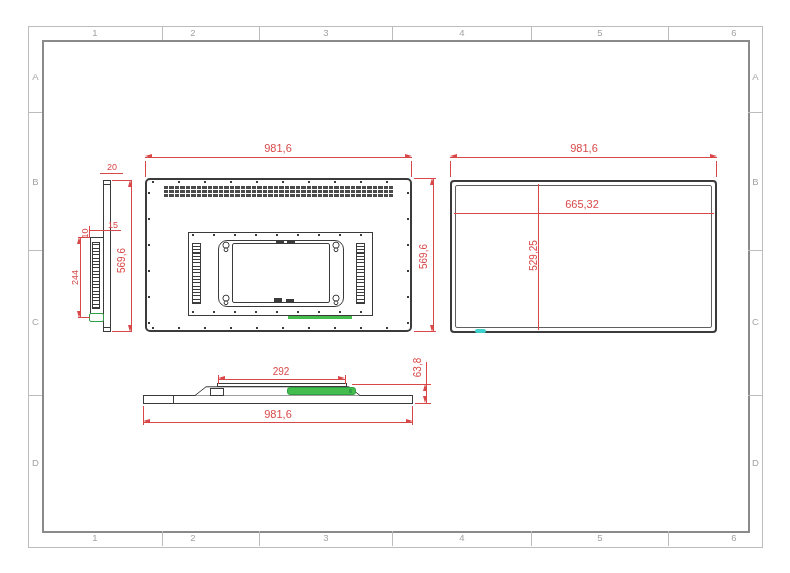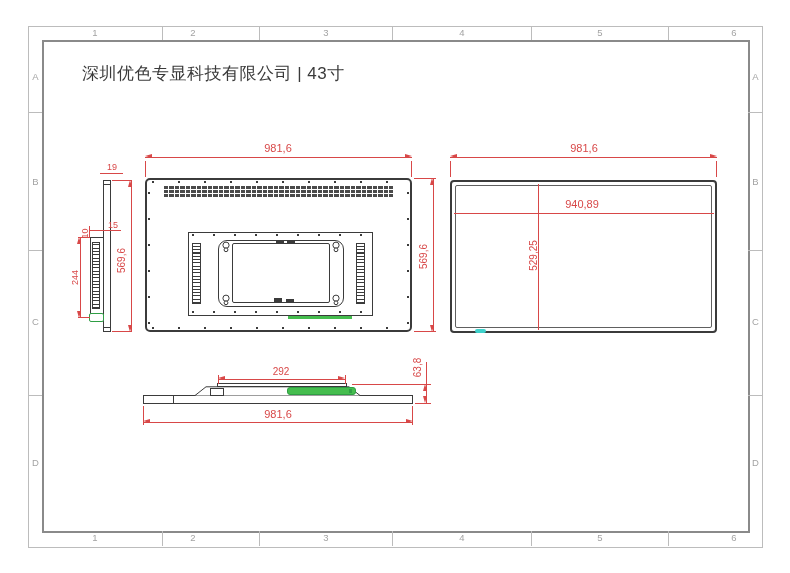--- a/index.html
+++ b/index.html
@@ -90,30 +90,29 @@
   <div class="gl" style="left:29px;top:71px;width:13px;">A</div>
   <div class="gl" style="left:29px;top:176px;width:13px;">B</div>
   <div class="gl" style="left:29px;top:316px;width:13px;">C</div>
   <div class="gl" style="left:29px;top:457px;width:13px;">D</div>
 
   <div class="gl" style="left:749px;top:71px;width:13px;">A</div>
   <div class="gl" style="left:749px;top:176px;width:13px;">B</div>
   <div class="gl" style="left:749px;top:316px;width:13px;">C</div>
   <div class="gl" style="left:749px;top:457px;width:13px;">D</div>
 
-  <div class="title-text">深圳优色专显科技有限公司 | 43寸</div>
 
   <div class="box" style="left:103px;top:180px;width:8px;height:152px;"></div>
   <div class="inkline" style="left:104px;top:184px;width:6px;height:1px;"></div>
   <div class="inkline" style="left:104px;top:327px;width:6px;height:1px;"></div>
   <div class="box" style="left:90px;top:237px;width:14px;height:81px;"></div>
   <div class="box slats" style="left:92px;top:242px;width:8px;height:67px;"></div>
   <div class="green-brk" style="left:89px;top:313px;width:15px;height:9px;"></div>
 
-  <div class="dt fs9" style="left:97px;top:162px;width:30px;">19</div>
+  <div class="dt fs9" style="left:97px;top:162px;width:30px;">20</div>
   <div class="rl" style="left:100px;top:173px;width:23px;"></div>
 
   <div class="rlv" style="left:131px;top:180px;height:152px;"></div>
   <div class="ar u" style="left:128px;top:180px;"></div>
   <div class="ar d" style="left:128px;top:325px;"></div>
   <div class="rl" style="left:112px;top:180px;width:20px;"></div>
   <div class="rl" style="left:112px;top:331px;width:20px;"></div>
   <div class="dt vt" style="left:98px;top:255px;width:46px;">569,6</div>
 
   <div class="rlv" style="left:80px;top:237px;height:81px;"></div>
@@ -176,21 +175,21 @@
   <div class="ar u" style="left:430px;top:178px;"></div>
   <div class="ar d" style="left:430px;top:325px;"></div>
   <div class="rl" style="left:414px;top:178px;width:22px;"></div>
   <div class="rl" style="left:414px;top:331px;width:22px;"></div>
   <div class="dt vt" style="left:400px;top:251px;width:46px;">569,6</div>
 
   <div class="box b2" style="left:450px;top:180px;width:267px;height:153px;border-radius:4px;"></div>
   <div class="box" style="left:455px;top:185px;width:257px;height:143px;border-color:#606060;border-radius:2px;"></div>
   <div class="rl" style="left:454px;top:213px;width:260px;"></div>
   <div class="rlv" style="left:538px;top:184px;height:146px;"></div>
-  <div class="dt fs11" style="left:542px;top:199px;width:80px;">940,89</div>
+  <div class="dt fs11" style="left:542px;top:199px;width:80px;">665,32</div>
   <div class="dt vt" style="left:508px;top:250px;width:50px;">529,25</div>
   <div class="cyan-mark" style="left:475px;top:329px;width:11px;height:4px;"></div>
 
   <div class="rl" style="left:450px;top:157px;width:267px;"></div>
   <div class="ar l" style="left:450px;top:154px;"></div>
   <div class="ar r" style="left:710px;top:154px;"></div>
   <div class="rlv" style="left:450px;top:161px;height:16px;"></div>
   <div class="rlv" style="left:716px;top:161px;height:16px;"></div>
   <div class="dt fs11" style="left:544px;top:143px;width:80px;">981,6</div>
 

